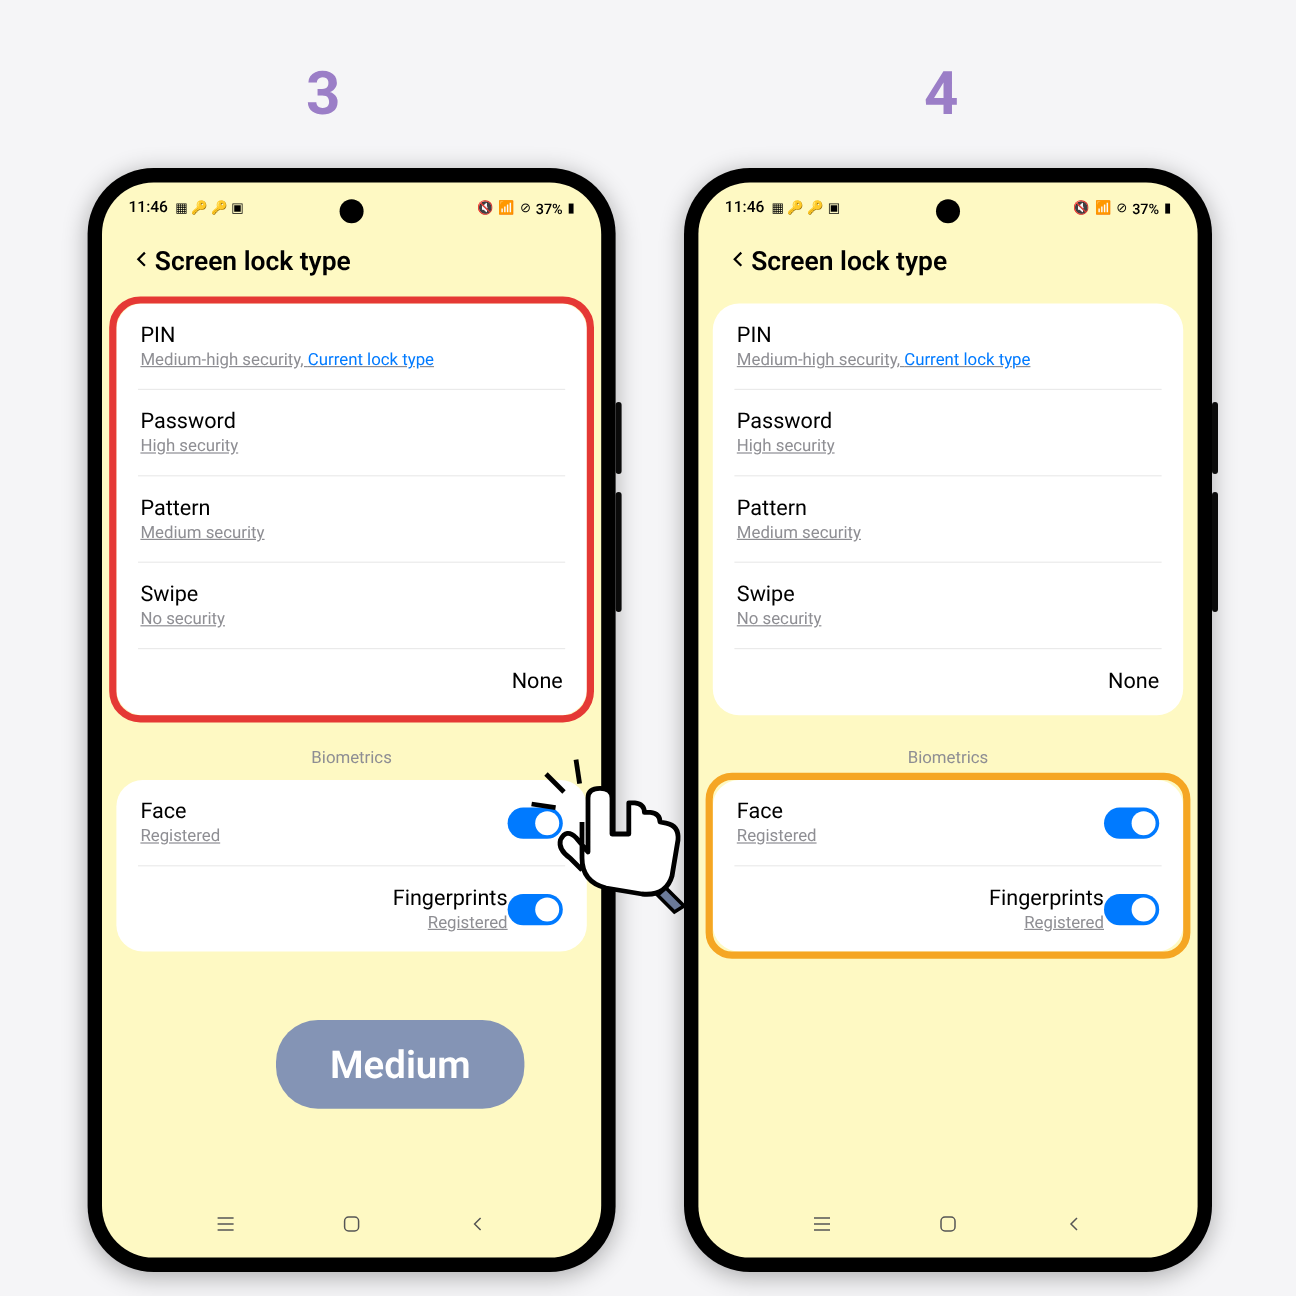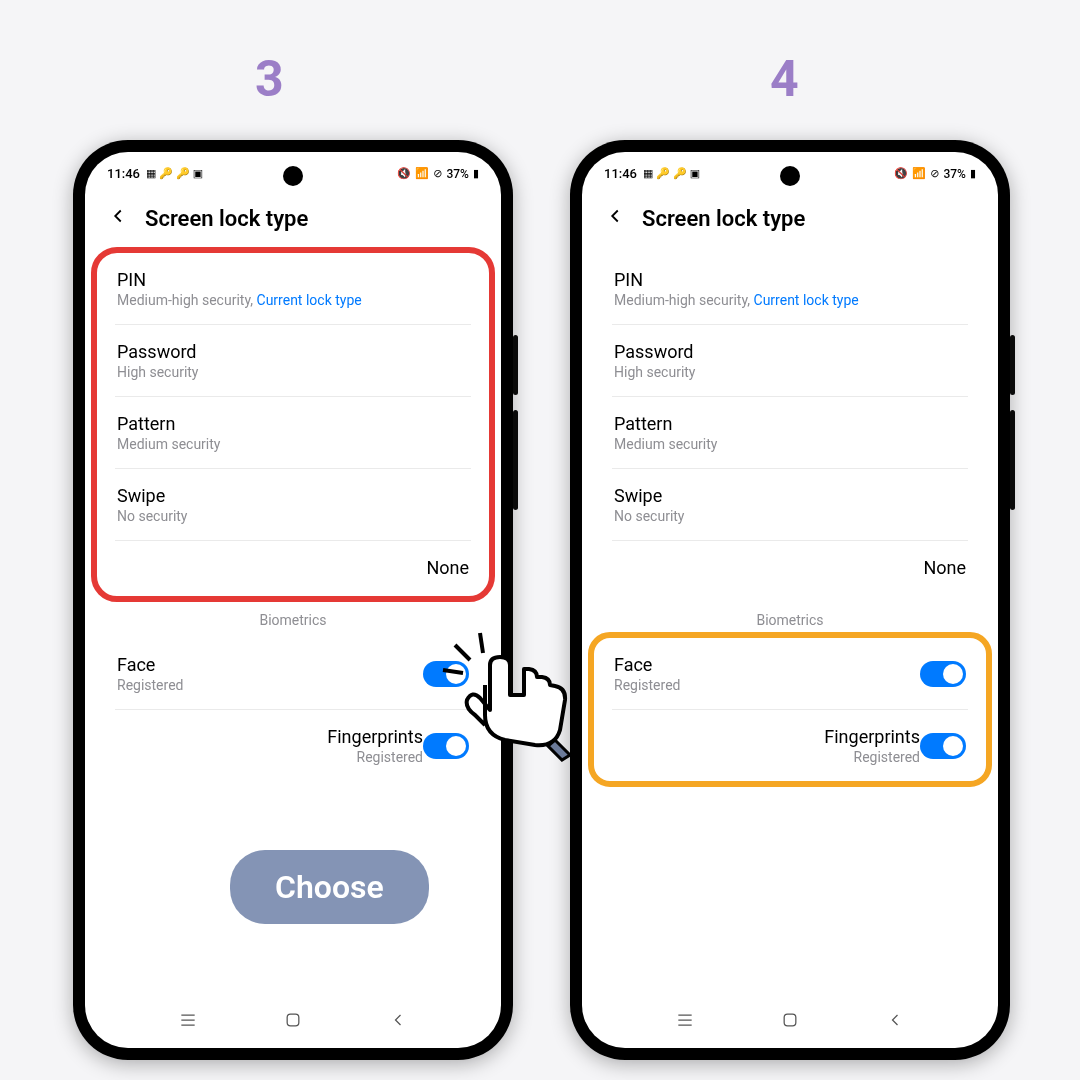--- a/index.html
+++ b/index.html
@@ -36,21 +36,21 @@
       position: absolute;
       background: #0a0a0a;
       border-radius: 3px;
     }
     .btn-right-1 { right: -5px; top: 195px; width: 5px; height: 60px; }
     .btn-right-2 { right: -5px; top: 270px; width: 5px; height: 100px; }
 
     .screen {
       width: 100%;
       height: 100%;
-      background: #ffffff;
+      background: #fef9c3;
       border-radius: 43px;
       overflow: hidden;
       position: relative;
     }
     .camera {
       position: absolute;
       top: 14px;
       left: 50%;
       transform: translateX(-50%);
       width: 20px;
@@ -70,56 +70,56 @@
     }
     .status-left { display: flex; align-items: center; gap: 6px; }
     .status-icons { display: flex; gap: 3px; }
     .status-icon { font-size: 11px; }
     .status-right { display: flex; align-items: center; gap: 4px; font-size: 12px; }
 
     .header {
       display: flex;
       align-items: center;
       padding: 18px 22px 22px;
-      gap: 16px;
     }
     .back-icon svg { width: 22px; height: 22px; }
     .header-title {
       font-size: 22px;
       font-weight: 600;
       color: #000;
     }
 
     .content {
       padding: 0 12px;
     }
     .card {
       background: #fff;
       border-radius: 22px;
       padding: 0 18px;
-      margin-bottom: 16px;
+      margin-bottom: 28px;
       position: relative;
     }
     .list-item {
       padding: 16px 2px;
       border-bottom: 1px solid #eaeaea;
       display: flex;
       justify-content: space-between;
       align-items: center;
     }
     .list-item:last-child { border-bottom: none; text-align: right; }
     .item-text { flex: 1; }
     .item-title {
       font-size: 18px;
       color: #000;
       margin-bottom: 2px;
     }
     .item-subtitle {
       font-size: 14px;
       color: #8e8e93;
+      text-decoration: underline;
     }
     .item-subtitle .current {
       color: #007aff;
     }
     .section-label {
       font-size: 14px;
       color: #8e8e93;
       padding: 0 20px 10px;
       text-align: center;
     }
@@ -405,13 +405,13 @@
       <line x1="45" y1="8" x2="48" y2="28"></line>
       <line x1="8" y1="45" x2="28" y2="48"></line>
     </g>
     <g transform="translate(35,35)">
       <path d="M 15 25 L 15 55 Q 15 75 35 80 L 65 85 Q 85 87 90 70 L 95 40 Q 96 28 85 26 L 80 25 Q 80 18 72 17 L 67 17 Q 67 10 59 9 L 54 9 L 54 35 L 40 35 L 40 5 Q 40 -3 30 -3 Q 20 -3 20 5 L 20 50 L 10 38 Q 2 30 -3 40 Q -5 48 5 55 L 15 65" fill="#fff" stroke="#000" stroke-width="4" stroke-linejoin="round"></path>
       <path d="M 85 80 L 100 95 L 92 100 L 78 86 Z" fill="#6b7a99" stroke="#000" stroke-width="3"></path>
     </g>
   </svg>
 </div>
 
-<div class="choose-label">Choose</div>
+<div class="choose-label">Medium</div>
 
 </body></html>

